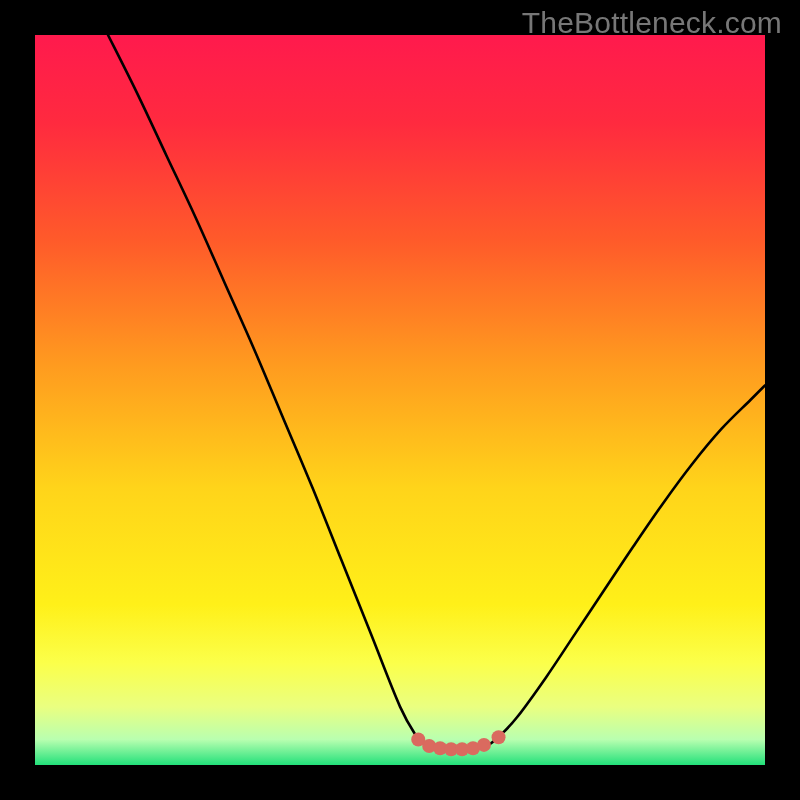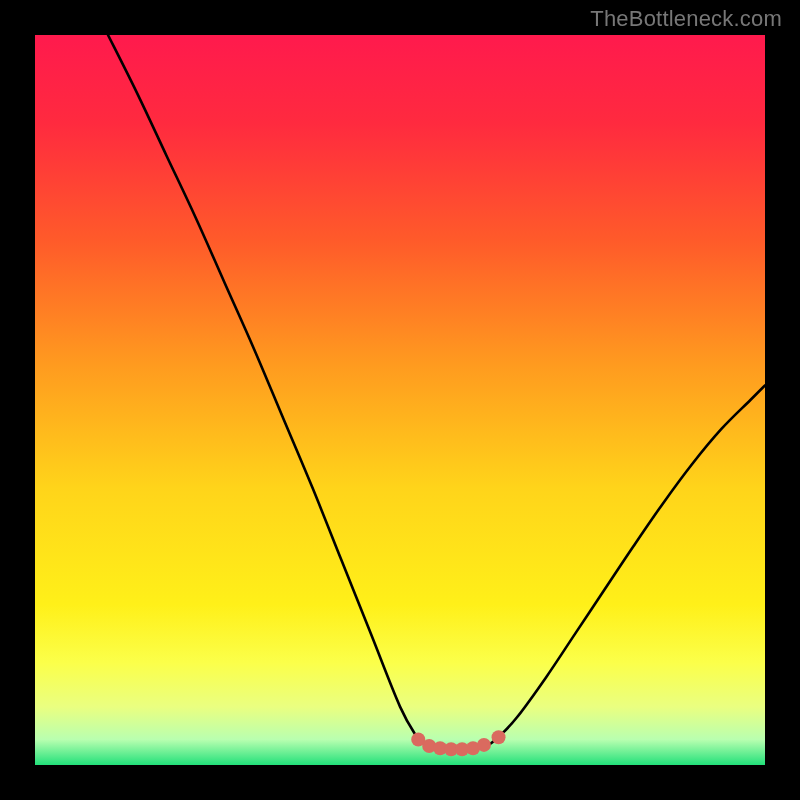--- a/index.html
+++ b/index.html
@@ -31,21 +31,21 @@
   }
   .curve-layer {
     position: absolute;
     inset: 0;
   }
   .watermark {
     position: absolute;
     top: 6px;
     right: 18px;
     color: #777;
-    font-size: 22px;
+    font-size: 30px;
     font-weight: 500;
     letter-spacing: 0.2px;
     user-select: none;
   }
 </style>
 </head>
 <body>
 
 <div class="frame">
 

